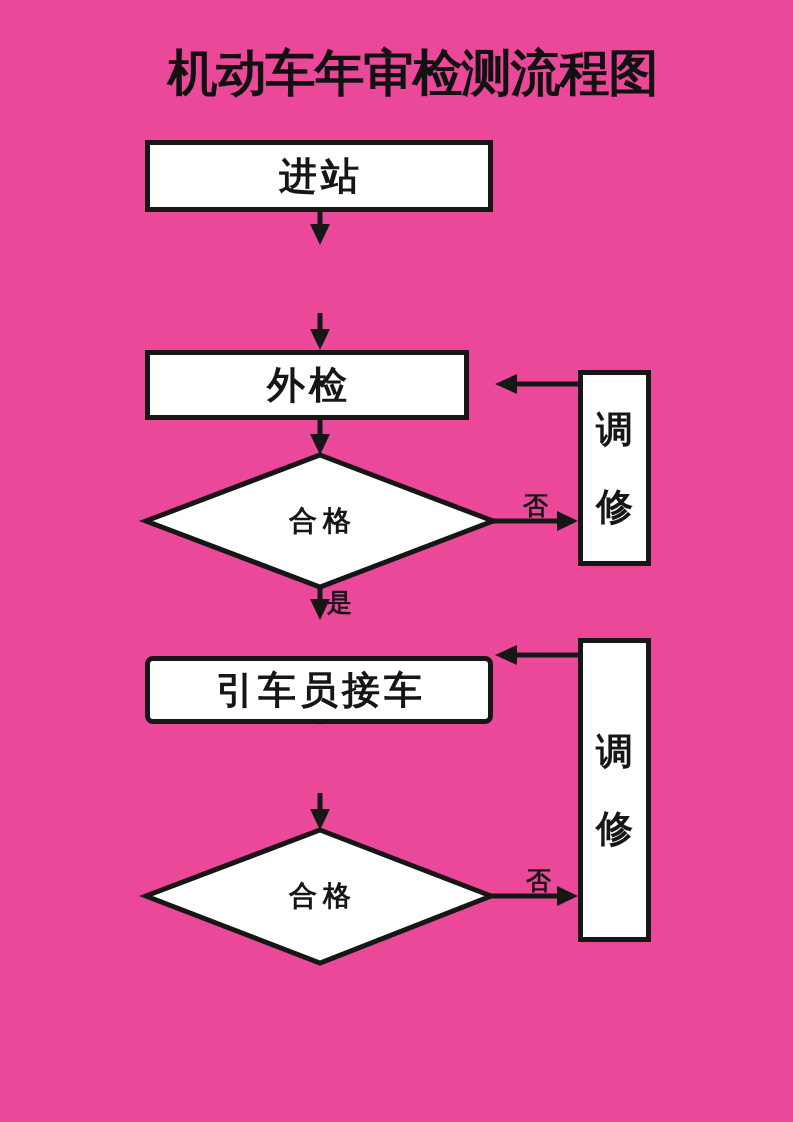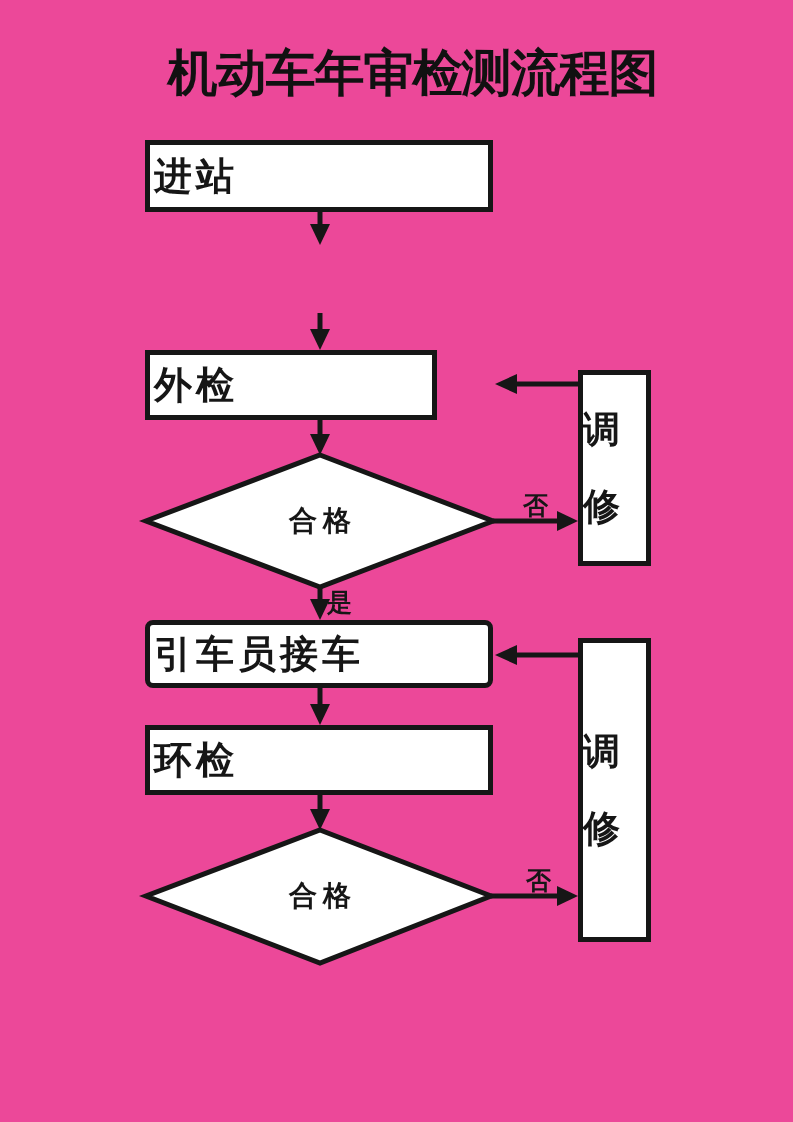--- a/index.html
+++ b/index.html
@@ -35,21 +35,21 @@
     top: 0;
     z-index: 1;
   }
   .node {
     position: absolute;
     box-sizing: border-box;
     border: 5px solid #161616;
     background: #ffffff;
     display: flex;
     align-items: center;
-    justify-content: flex-start;
+    justify-content: center;
     font-weight: 700;
     font-size: 38px;
     letter-spacing: 4px;
     text-indent: 4px;
     color: #161616;
     z-index: 2;
   }
   .node.repair {
     font-size: 37px;
     letter-spacing: 0;
@@ -74,22 +74,22 @@
     position: absolute;
     font-weight: 700;
     font-size: 25px;
     color: #161616;
     z-index: 3;
     line-height: 1;
   }
   
   .n-enter    { left:145px; top:140px; width:348px; height:72px; }
   .n-login    { left:145px; top:245px; width:348px; height:70px; }
-  .n-external { left:145px; top:350px; width:292px; height:70px; }
-  .n-driver   { left:145px; top:620px; width:348px; height:68px;border-radius:8px; }
+  .n-external { left:145px; top:350px; width:324px; height:70px; }
+  .n-driver   { left:145px; top:656px; width:348px; height:68px;border-radius:8px; }
   .n-env      { left:145px; top:725px; width:348px; height:70px; }
   .n-repair1  { left:578px; top:370px; width:73px;  height:196px; }
   .n-repair2  { left:578px; top:638px; width:73px;  height:304px; }
   .q1 { left:245px; top:494px; width:150px; height:54px; }
   .q2 { left:245px; top:869px; width:150px; height:54px; }
   .lbl-no1 { left:523px; top:493px; }
   .lbl-yes { left:327px; top:590px; }
   .lbl-no2 { left:526px; top:868px; }
 </style>
 </head>
@@ -152,23 +152,20 @@
 
   <div class="node n-enter">
     <span>进站</span>
   </div>
   <div class="node n-external">
     <span>外检</span>
   </div>
   <div class="node n-driver">
     <span>引车员接车</span>
   </div>
-  <div class="node n-env">
-    <span>环检</span>
-  </div>
 
   <div class="node repair n-repair1">
     <span>调
 修</span>
   </div>
   <div class="node repair n-repair2">
     <span>调
 修</span>
   </div>
 

